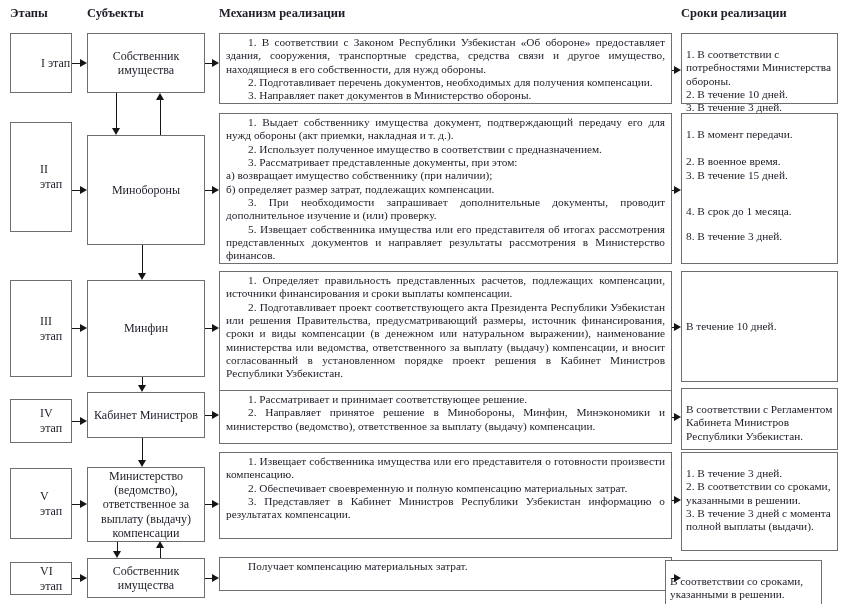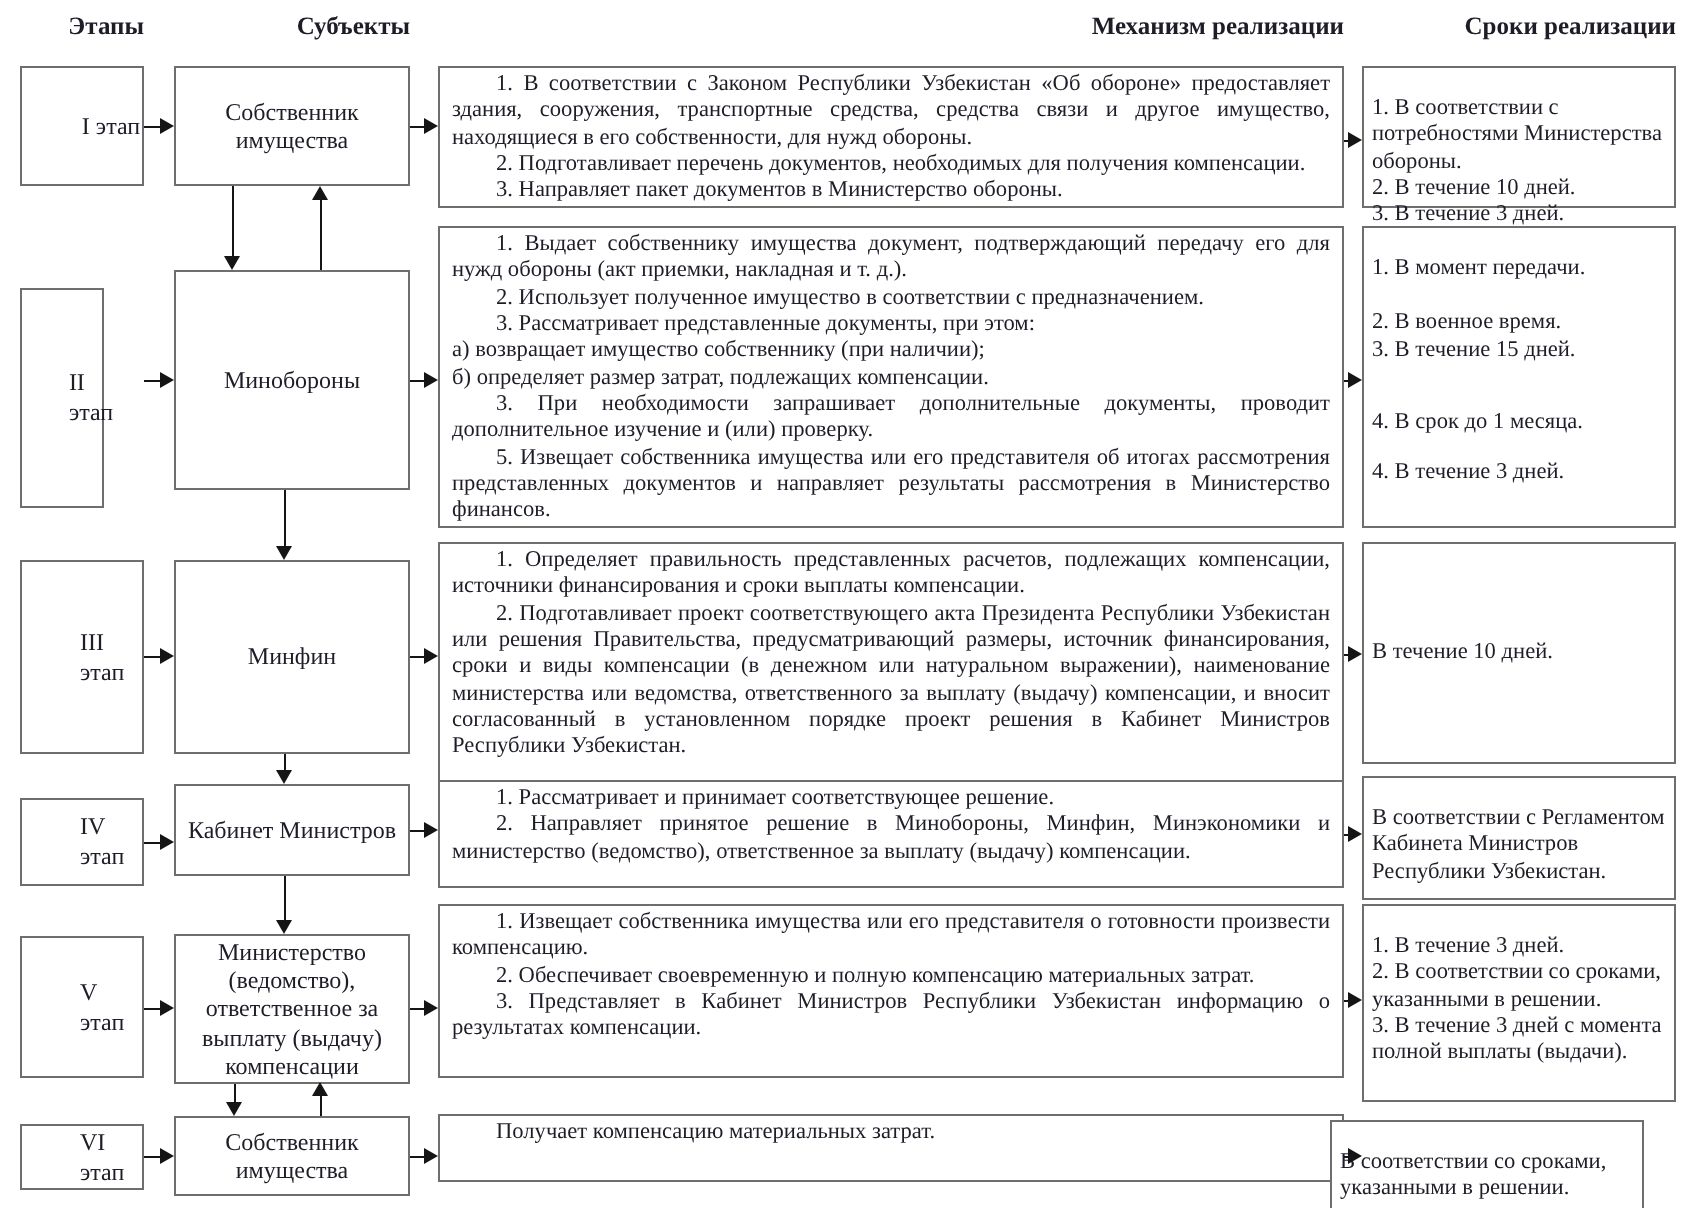--- a/index.html
+++ b/index.html
@@ -1,21 +1,21 @@
 <!DOCTYPE html>
 <html><head>
 <meta charset="utf-8">
 <style>
   html,body { margin:0; padding:0; background:#ffffff; }
   #canvas {
     position:relative; width:844px; height:604px; background:#ffffff;
     font-family:"Liberation Serif","DejaVu Serif",serif; color:#1d1d28;
     overflow:hidden;
   }
-  .hdr { position:absolute; top:6px; font-weight:bold; font-size:12.5px; text-align:right; }
+  .hdr { position:absolute; top:6px; font-weight:bold; font-size:12.5px; text-align:left; }
   .box { position:absolute; border:1px solid #6e6e6e; background:#fff; box-sizing:border-box;padding-left:29px; }
   .etap-box { display:flex; align-items:center; justify-content:center; font-size:12px; }
   .subject-box { display:flex; align-items:center; justify-content:center; text-align:center;
                  font-size:12px; line-height:1.18; padding:2px; }
   .mech-box { font-size:11.3px; line-height:1.18; padding:2px 6px 2px 6px; text-align:justify; }
   .mech-box p { margin:0; text-indent:22px; }
   .mech-box p.noindent { text-indent:0; }
   .terms-box { font-size:11.3px; line-height:1.18; padding:14px 4px; }
   .terms-box p { margin:0; }
   .terms-center { display:flex; align-items:center; }
@@ -66,41 +66,41 @@
   <div class="hline" style="left:205px;top:63px;width:8px;"></div>
   <div class="arrow-r" style="left:212px;top:59px;"></div>
   <div class="hline" style="left:672px;top:70px;width:3px;"></div>
   <div class="arrow-r" style="left:674px;top:66px;"></div>
 
   <div class="vline" style="left:116px;top:93px;height:36px;"></div>
   <div class="arrow-d" style="left:112px;top:128px;"></div>
   <div class="vline" style="left:160px;top:100px;height:35px;"></div>
   <div class="arrow-u" style="left:156px;top:93px;"></div>
 
-  <div class="box etap-box" style="left:10px;top:144px;width:42px;height:110px;">
+  <div class="box etap-box" style="left:10px;top:122px;width:62px;height:110px;">
     <span>II этап</span>
   </div>
   <div class="box subject-box" style="left:87px;top:135px;width:118px;height:110px;">
     <span>Минобороны</span>
   </div>
   <div class="box mech-box" style="left:219px;top:113px;width:453px;height:151px;">
     <p>1. Выдает собственнику имущества документ, подтверждающий передачу его для нужд обороны (акт приемки, накладная и т. д.).</p>
     <p>2. Использует полученное имущество в соответствии с предназначением.</p>
     <p>3. Рассматривает представленные документы, при этом:</p>
     <p class="noindent">а) возвращает имущество собственнику (при наличии);</p>
     <p class="noindent">б) определяет размер затрат, подлежащих компенсации.</p>
     <p>3. При необходимости запрашивает дополнительные документы, проводит дополнительное изучение и (или) проверку.</p>
     <p>5. Извещает собственника имущества или его представителя об итогах рассмотрения представленных документов и направляет результаты рассмотрения в Министерство финансов.</p>
   </div>
   <div class="box terms-box" style="left:681px;top:113px;width:157px;height:151px;">
     <p class="gap-after-1">1. В момент передачи.</p>
     <p>2. В военное время.</p>
     <p class="gap-after-3">3. В течение 15 дней.</p>
     <p class="gap-after-4">4. В срок до 1 месяца.</p>
-    <p>4. В течение 3 дней.</p>
+    <p>8. В течение 3 дней.</p>
   </div>
   <div class="hline" style="left:72px;top:190px;width:10px;"></div>
   <div class="arrow-r" style="left:80px;top:186px;"></div>
   <div class="hline" style="left:205px;top:190px;width:8px;"></div>
   <div class="arrow-r" style="left:212px;top:186px;"></div>
   <div class="hline" style="left:672px;top:190px;width:3px;"></div>
   <div class="arrow-r" style="left:674px;top:186px;"></div>
 
   <div class="vline" style="left:142px;top:245px;height:29px;"></div>
   <div class="arrow-d" style="left:138px;top:273px;"></div>

